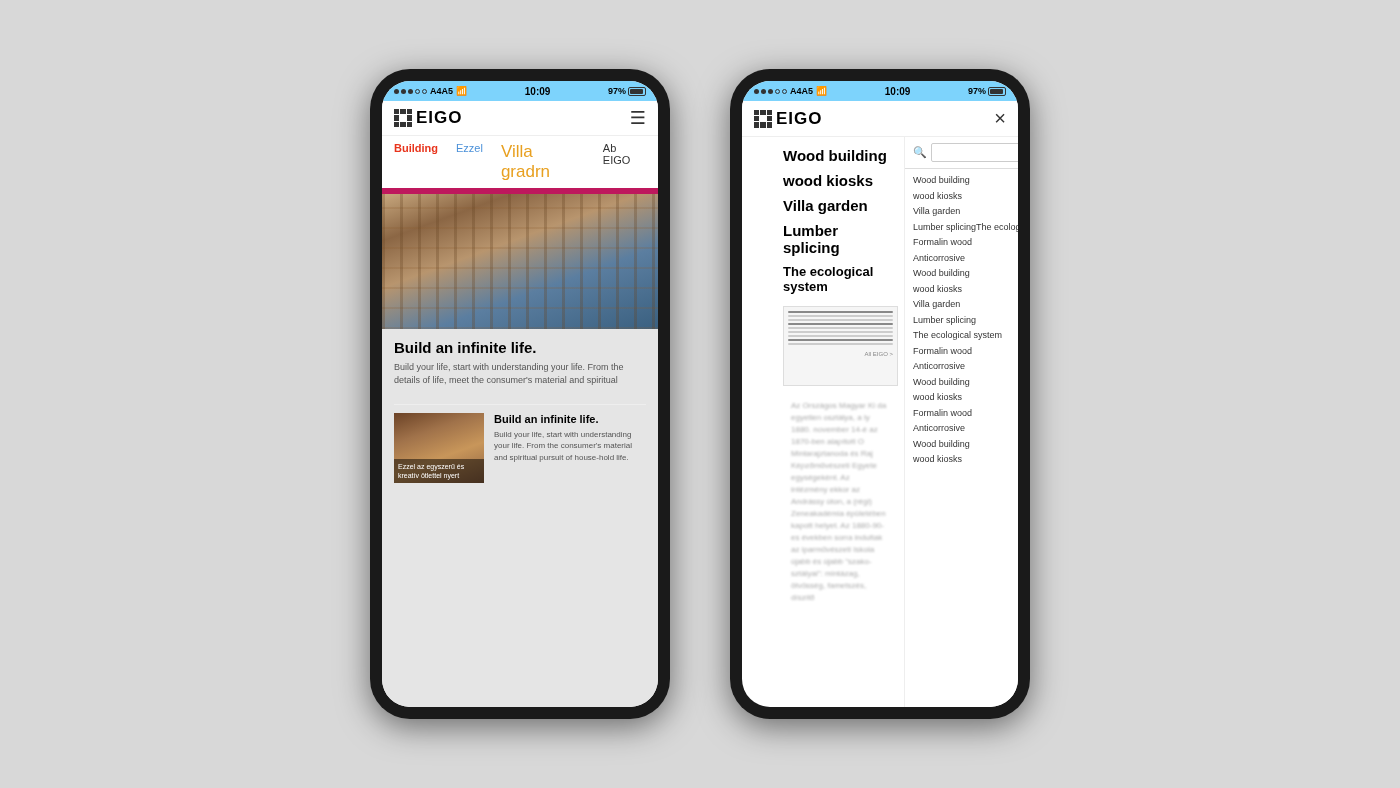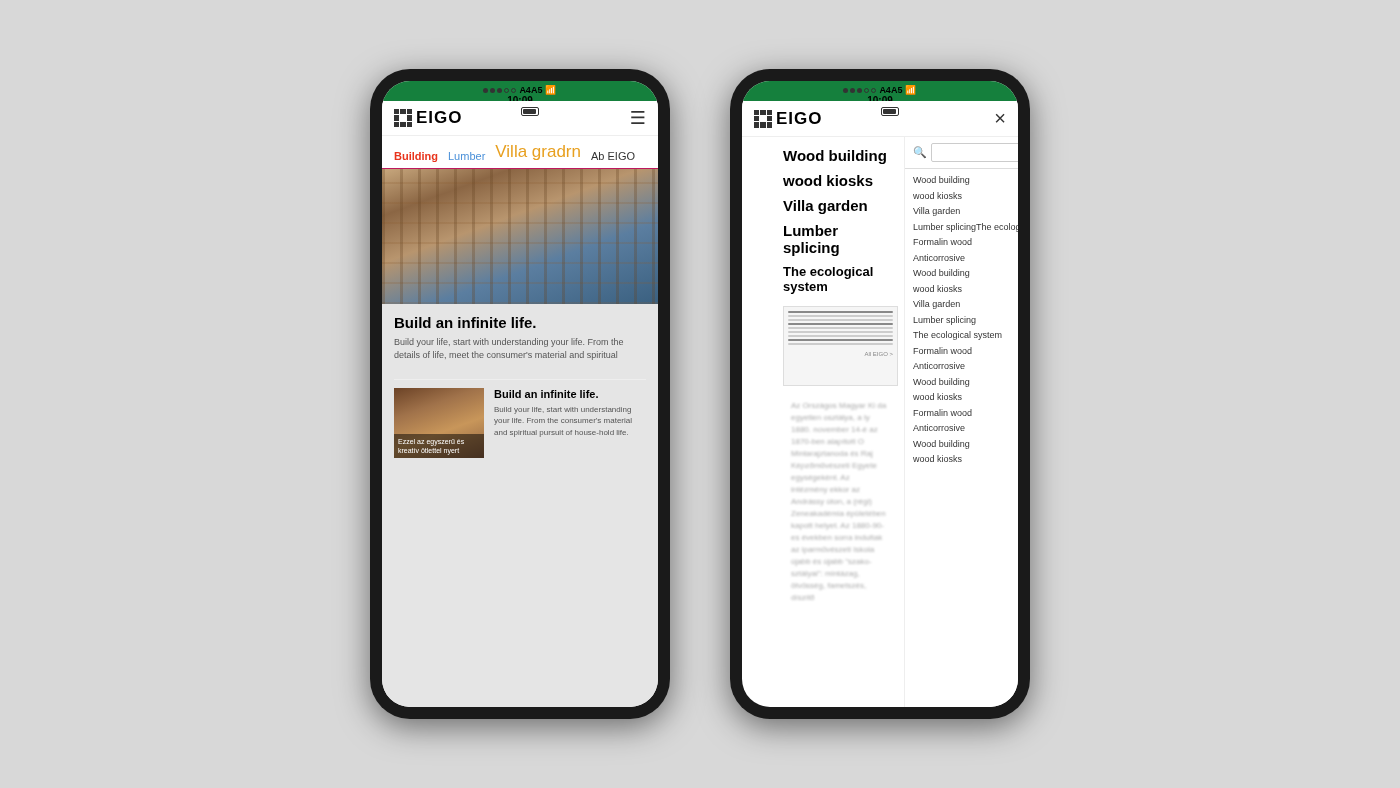--- a/index.html
+++ b/index.html
@@ -32,31 +32,30 @@
       flex: 1;
       background: #fff;
       border-radius: 28px;
       overflow: hidden;
       display: flex;
       flex-direction: column;
     }
 
     
     .status-bar {
-      background: #15803d;
+      background: #7dd3fc;
       display: flex;
       justify-content: space-between;
       align-items: center;
       padding: 4px 12px;
       font-size: 9px;
       font-weight: bold;
       color: #000;
       height: 20px;
       flex-shrink: 0;
-      flex-direction: column;
     }
 
     .status-left {
       display: flex;
       align-items: center;
       gap: 3px;
     }
 
     .status-dots {
       display: flex; gap: 2px;
@@ -107,26 +106,25 @@
       font-size: 18px; cursor: pointer; color: #333;
     }
 
     .close-btn {
       font-size: 16px; cursor: pointer; color: #333;
     }
 
     
     .nav-tabs {
       display: flex;
-      gap: 10px;
+      gap: 18px;
       padding: 6px 12px;
-      border-bottom: 1px solid #be185d;
+      border-bottom: 6px solid #be185d;
       flex-shrink: 0;
       font-size: 11px;
-      align-items: flex-end;
     }
 
     
     .content-area {
       flex: 1;
       overflow-y: auto;
       background: #e5e5e5;
     }
 
     .hero-image {
@@ -381,21 +379,21 @@
             <div></div>
             <div></div>
         </div>
         <span style="font-size:17px;font-weight:bold;letter-spacing:1px;">EIGO</span>
       </div>
       <span class="hamburger">☰</span>
     </div>
 
     <div class="nav-tabs">
       <span style="color:#E8341C;font-weight:bold;font-size:11px;">Building</span>
-      <span style="color:#4A90D9;font-size:11px;">Lumber</span>
+      <span style="color:#4A90D9;font-size:11px;">Ezzel</span>
       <span style="color:#E8A020;font-size:17px;">Villa gradrn</span>
       <span style="color:#333;font-size:11px;">Ab EIGO</span>
     </div>
 
     <div class="content-area">
 
       <div class="hero-image">
         <div class="hero-bg"></div>
         <div class="wood-overlay"></div>
       </div>

